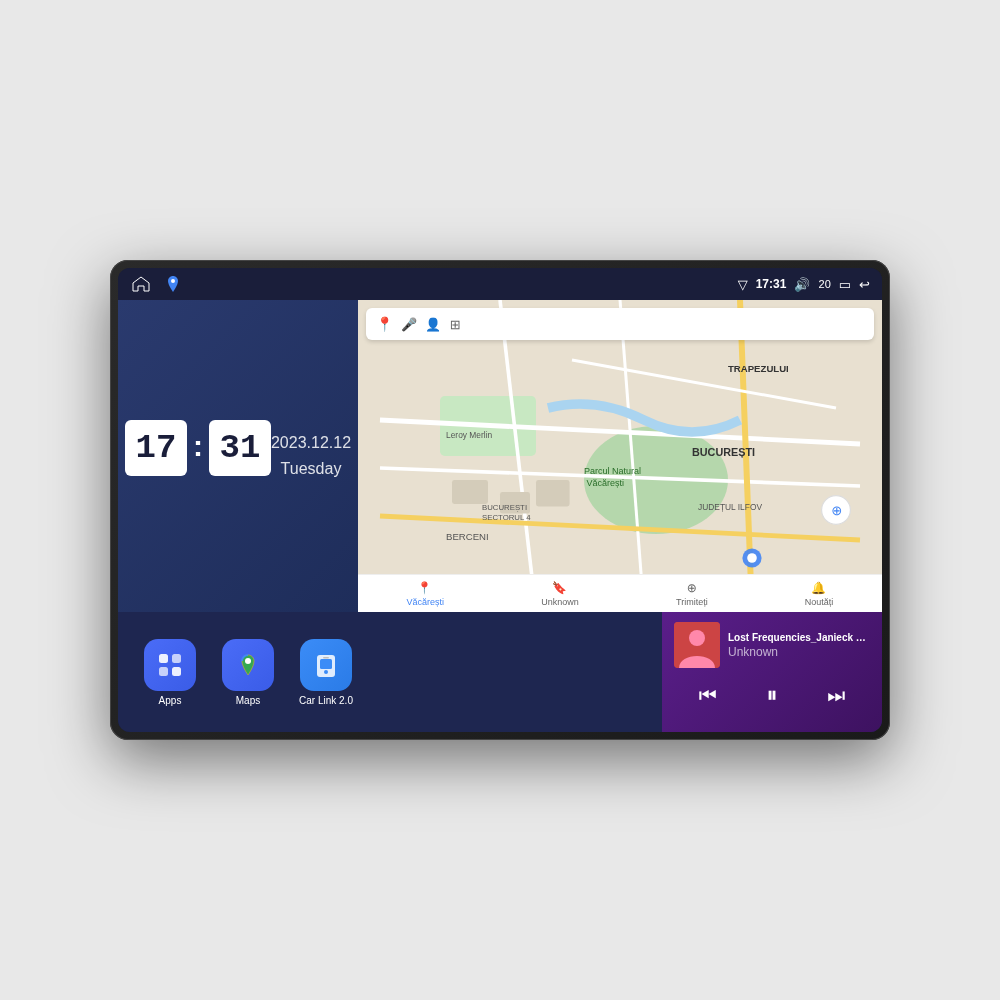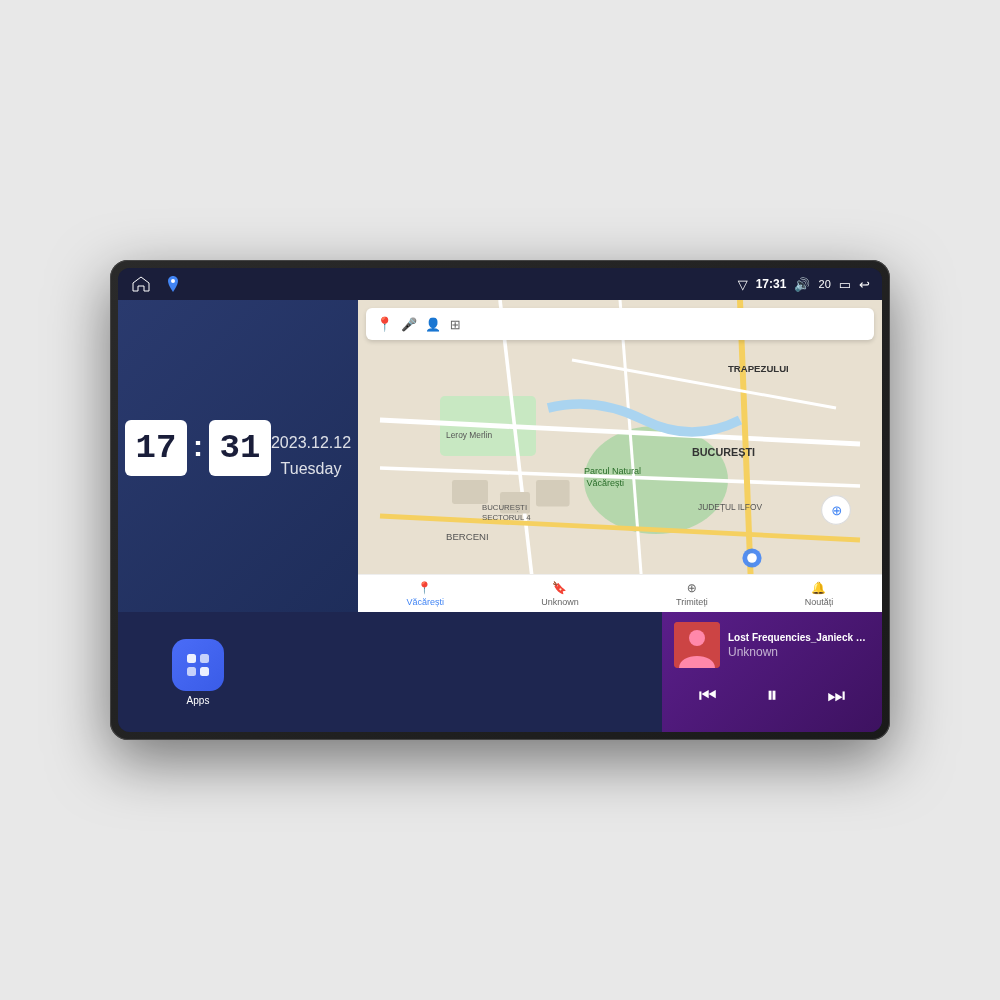--- a/index.html
+++ b/index.html
@@ -220,24 +220,23 @@
       height: 120px;
       background: #1e2650;
       display: flex;
       flex-shrink: 0;
     }
 
     .apps-row {
       display: flex;
       align-items: center;
       justify-content: flex-start;
-      padding: 0 0;
+      padding: 0 16px;
       gap: 6px;
       flex: 1;
-      margin-left: 44px;
     }
 
     .app-item {
       display: flex;
       flex-direction: column;
       align-items: center;
       gap: 4px;
       width: 72px;
     }
 
@@ -461,23 +460,45 @@
               <svg width="28" height="28" viewBox="0 0 28 28" fill="none">
                 <rect x="3" y="3" width="9" height="9" rx="2.5" fill="white" opacity="0.9"></rect>
                 <rect x="16" y="3" width="9" height="9" rx="2.5" fill="white" opacity="0.7"></rect>
                 <rect x="3" y="16" width="9" height="9" rx="2.5" fill="white" opacity="0.7"></rect>
                 <rect x="16" y="16" width="9" height="9" rx="2.5" fill="white" opacity="0.9"></rect>
               </svg>
             </div>
             <span class="app-label">Apps</span>
           </div>
 
-
-
-
+          <div class="app-item">
+            <div class="app-icon-wrapper app-icon-maps">
+              <svg width="28" height="28" viewBox="0 0 28 28" fill="none">
+                <path d="M14 4C10.7 4 8 6.7 8 10c0 5.5 6 14 6 14s6-8.5 6-14c0-3.3-2.7-6-6-6z" fill="#34A853"></path>
+                <path d="M14 4C10.7 4 8 6.7 8 10c0 5.5 6 14 6 14s6-8.5 6-14c0-3.3-2.7-6-6-6z" fill="none" stroke="#fbbc04" stroke-width="0.5"></path>
+                <path d="M8 10c0-3.3 2.7-6 6-6" stroke="#4285f4" stroke-width="2"></path>
+                <circle cx="14" cy="10" r="3" fill="white"></circle>
+              </svg>
+            </div>
+            <span class="app-label">Maps</span>
+          </div>
+
+
+
+          <div class="app-item">
+            <div class="app-icon-wrapper app-icon-carlink">
+              <svg width="28" height="28" viewBox="0 0 28 28" fill="none">
+                <rect x="5" y="4" width="18" height="22" rx="3" fill="white" opacity="0.85"></rect>
+                <rect x="8" y="8" width="12" height="10" rx="1.5" fill="#3b8cf7"></rect>
+                <circle cx="14" cy="21" r="2" fill="#3b8cf7"></circle>
+                <rect x="11" y="6" width="6" height="1.5" rx="1" fill="#bbb"></rect>
+              </svg>
+            </div>
+            <span class="app-label">Car Link 2.0</span>
+          </div>
         </div>
 
         <div class="music-panel">
           <div class="music-top">
             <div class="music-thumbnail">
 
               <svg width="46" height="46" viewBox="0 0 46 46">
                 <rect width="46" height="46" fill="#c44"></rect>
                 <circle cx="23" cy="16" r="8" fill="#f8a"></circle>
                 <path d="M5 46 C5 30 41 30 41 46" fill="#f8a"></path>

